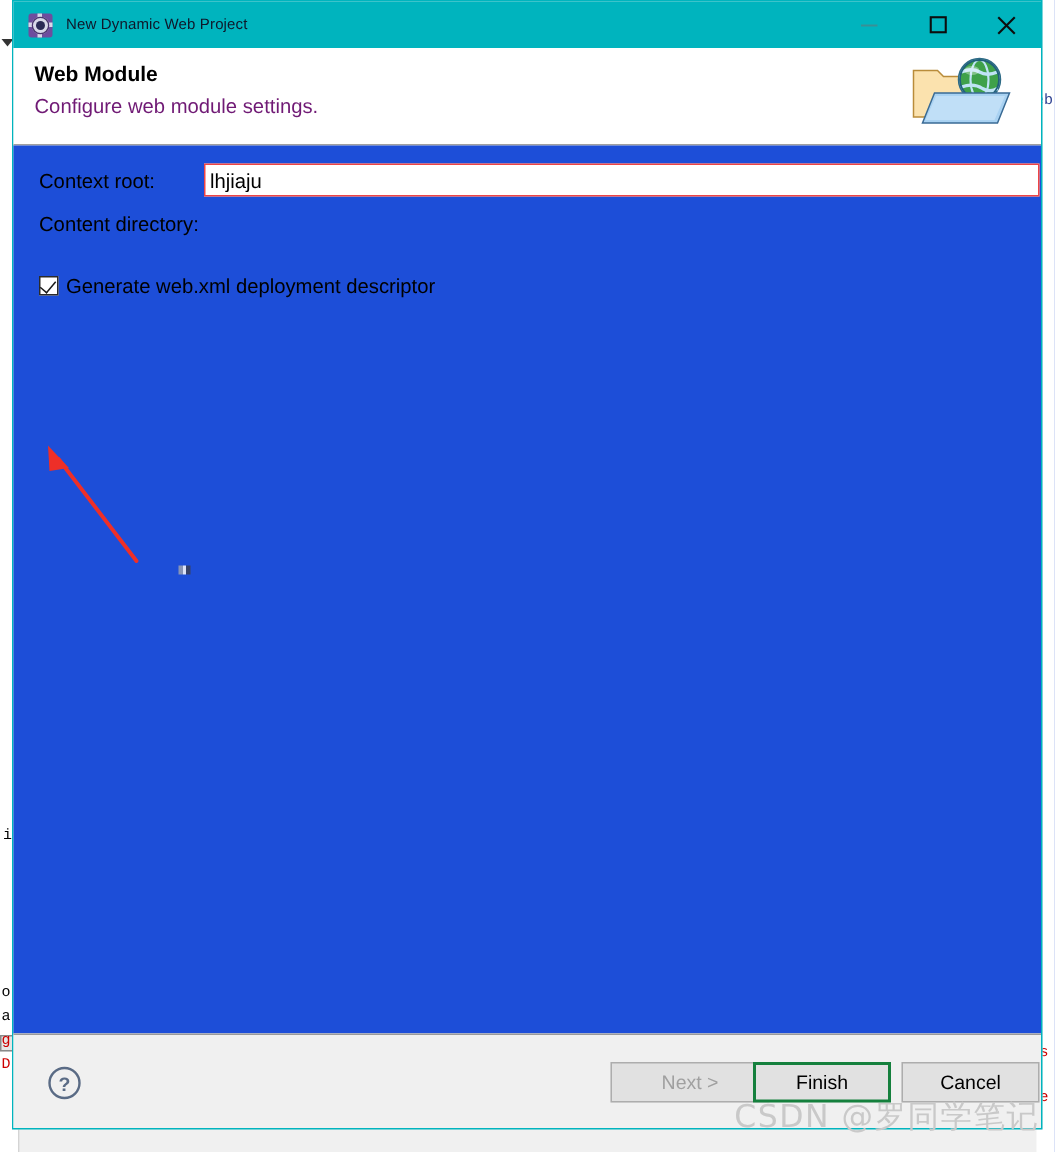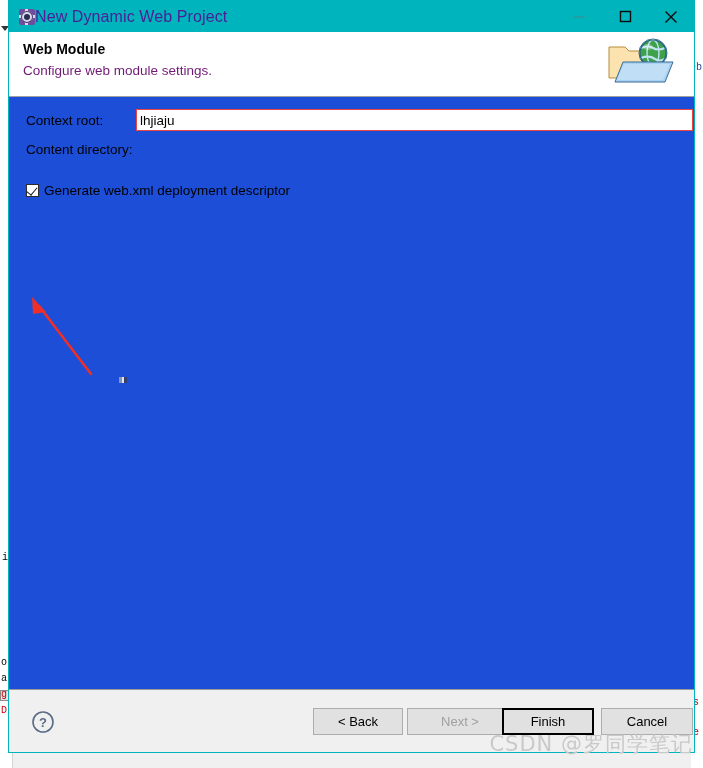--- a/index.html
+++ b/index.html
@@ -105,22 +105,23 @@
     width: 6px; height: 6px;
     border-radius: 50%;
     background: #2b2b55;
   }
   #titlebar-icon .tooth {
     position: absolute;
     width: 3px; height: 3px;
     background: #d8d8e8;
   }
   #title-text {
-    font-size: 16px;
-    color: #4c1d95;
+    margin-left: 9px;
+    font-size: 10px;
+    color: #0f172a;
     letter-spacing: 0.1px;
     white-space: nowrap;
   }
   #window-controls {
     position: absolute;
     right: 0; top: 0;
     height: 31px;
     display: flex;
     align-items: center;
   }
@@ -268,21 +269,21 @@
     font-family: "Liberation Sans", sans-serif;
     font-size: 13px;
     color: #000;
     display: flex;
     align-items: center;
     justify-content: center;
     padding: 0;
   }
   .dlg-btn.disabled { color: #a0a0a0; }
   .dlg-btn.default {
-    border: 2px solid #000000;
+    border: 2px solid #15803d;
     background: #e1e1e1;
   }
   #btn-back   { left: 304px; width: 90px; }
   #btn-next   { left: 398px; width: 106px; }
   #btn-finish { left: 493px; width: 92px; }
   #btn-cancel { left: 592px; width: 92px; }
 
   
   #watermark {
     position: absolute;
@@ -399,20 +400,19 @@
   </div>
 
   <div id="buttonbar">
     <div id="help-button">
       <svg width="24" height="24" viewBox="0 0 24 24" aria-hidden="true">
         <circle cx="12" cy="12" r="10" fill="#f0f0f0" stroke="#5a6b85" stroke-width="1.6"></circle>
         <text x="12" y="17" text-anchor="middle" font-family="Liberation Sans, sans-serif" font-size="13" font-weight="bold" fill="#5a6b85">?</text>
       </svg>
     </div>
 
-    <button class="dlg-btn" id="btn-back">&lt; Back</button>
     <button class="dlg-btn disabled" id="btn-next" disabled="">Next &gt;</button>
     <button class="dlg-btn default" id="btn-finish">Finish</button>
     <button class="dlg-btn" id="btn-cancel">Cancel</button>
   </div>
 </div>
 
 <div id="watermark">CSDN @罗同学笔记</div>
 
 </body></html>

